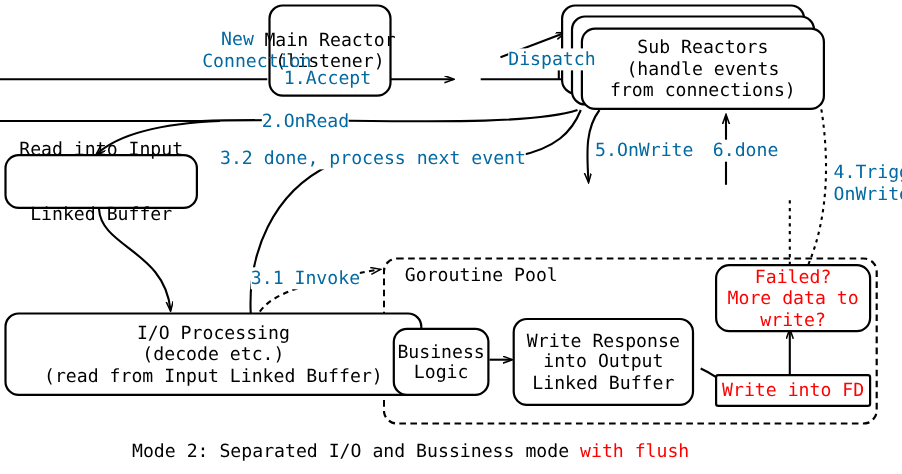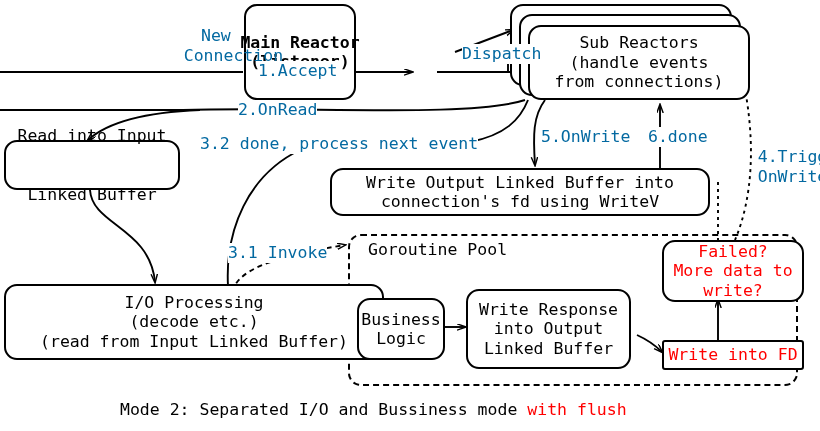--- a/index.html
+++ b/index.html
@@ -34,21 +34,21 @@
     align-items: center;
     justify-content: center;
     text-align: center;
     font-family: "DejaVu Sans Mono", monospace;
     line-height: 1.18;
     color: #000000;
     z-index: 5;
   }
   .node .ln { display: block; white-space: pre; }
   .rounded { border-radius: 13px; }
-  .node-red-text { color: #ff0000; margin-left: 12px; }
+  .node-red-text { color: #ff0000; }
   .label {
     position: absolute;
     font-family: "DejaVu Sans Mono", monospace;
     color: #0369a1;
     white-space: pre;
     line-height: 1.2;
     z-index: 7;
     background: #ffffff;
   }
   .label.nobg { background: transparent; }
@@ -130,42 +130,38 @@
       <path d="M 637,335 C 648,340 655,345 662,352" marker-end="url(#ah)"></path>
 
       <path d="M 718,340 L 718,300" marker-end="url(#ah)"></path>
 
       <path d="M 735,240 C 752,200 758,140 740,66" stroke-dasharray="3,4" marker-end="url(#ah)"></path>
 
       <path d="M 718,182 L 718,240" stroke-dasharray="3,4"></path>
     </g>
   </svg>
 
-  <div class="node rounded" style="left:244px; top:4px; width:112px; height:96px; font-size:16.5px;font-weight:bold;">
+  <div class="node rounded" style="left:244px; top:4px; width:112px; height:84px; font-size:16.5px;">
     <span class="ln">Main Reactor</span>
     <span class="ln">(listener)</span>
   </div>
 
   <div class="stack-shadow" style="left:510px; top:4px; width:222px; height:82px;"></div>
   <div class="stack-shadow" style="left:519px; top:14px; width:222px; height:82px; z-index:4;"></div>
   <div class="node rounded" style="left:528px; top:25px; width:222px; height:75px; font-size:16.5px;">
     <span class="ln">Sub Reactors</span>
     <span class="ln">(handle events</span>
     <span class="ln">from connections)</span>
   </div>
 
   <div class="node rounded" style="left:4px; top:140px; width:176px; height:50px; font-size:16.5px;gap:40px;">
     <span class="ln">Read into Input</span>
     <span class="ln">Linked Buffer</span>
   </div>
 
-  <div class="node rounded" style="left:330px; top:168px; width:380px; height:48px; font-size:16.5px;">
-    <span class="ln">Write Output Linked Buffer into</span>
-    <span class="ln">connection's fd using WriteV</span>
-  </div>
 
   <div class="pool" style="left:348px; top:234px; width:450px; height:152px;"></div>
   <div class="pool-title" style="left:368px; top:240px; font-size:16.5px;">Goroutine Pool</div>
 
   <div class="node rounded" style="left:4px; top:284px; width:380px; height:76px; font-size:16.5px;">
     <span class="ln">I/O Processing</span>
     <span class="ln">(decode etc.)</span>
     <span class="ln">(read from Input Linked Buffer)</span>
   </div>
 

